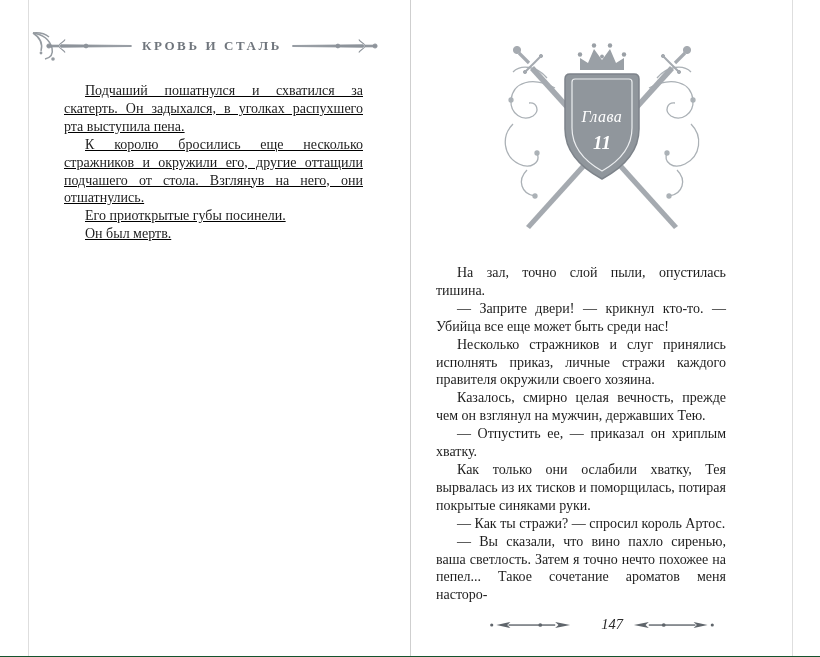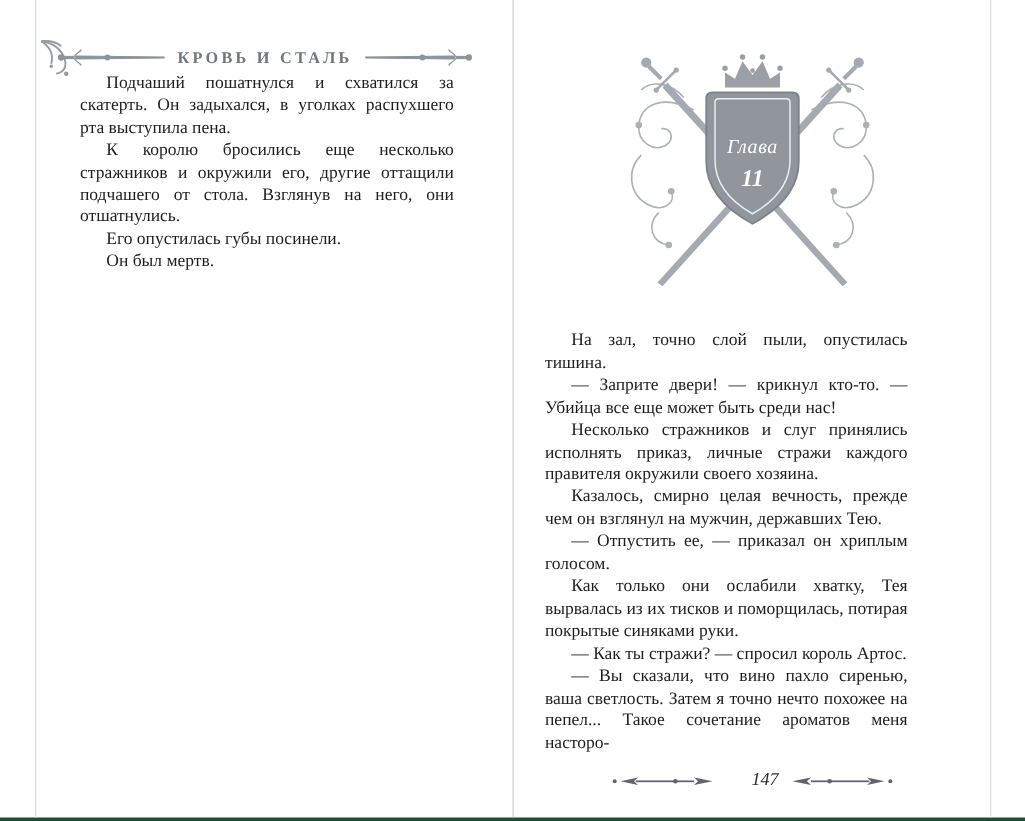--- a/index.html
+++ b/index.html
@@ -2,21 +2,21 @@
 <html><head>
 <meta charset="utf-8">
 <style>
   * { margin:0; padding:0; box-sizing:border-box; }
   html,body { width:820px; height:657px; }
   body {
     background:#ffffff;
     font-family:"Liberation Serif","DejaVu Serif",serif;
     overflow:hidden;
   }
-  .spread { position:relative; width:820px; height:657px; background:#fff; border-bottom:3px solid #14532d; }
+  .spread { position:relative; width:820px; height:657px; background:#fff; border-bottom:1px solid #14532d; }
   .edge { position:absolute; top:0; bottom:0; width:1px; background:#dedede; }
   .edge.left   { left:28px; }
   .edge.center { left:410px; background:#cfcfcf; }
   .edge.right  { left:792px; }
 
   
   .corner-ornament { position:absolute; left:31px; top:30px; }
   .running-header {
     position:absolute; left:44px; top:38px; width:336px;
     display:flex; align-items:center; justify-content:center; gap:9px;
@@ -25,21 +25,21 @@
     font-size:13px; letter-spacing:2.6px; font-weight:600;
     color:#70767d; white-space:nowrap;
   }
 
   
   .text-block p {
     text-align:justify; text-indent:1.5em;
     font-size:14px; line-height:1.28; color:#1d1d1d;
   }
   .text-block { position:absolute; }
-  .left-text  { left:64px;  top:58px;  width:299px; }
+  .left-text  { left:64px;  top:82px;  width:299px;text-decoration:underline; }
   .right-text { left:436px; top:264px; width:290px; }
 
   
   .emblem { position:absolute; left:477px; top:28px; }
   .emblem text {
     font-family:"Liberation Serif","DejaVu Serif",serif;
     font-style:italic; fill:#ffffff; text-anchor:middle;
   }
   .emblem .t-word { font-size:16px; letter-spacing:0.5px; }
   .emblem .t-num  { font-size:19px; font-weight:bold; }
@@ -92,21 +92,21 @@
           <path d="M18,8 C21,13 25,13 26,16" fill="none" stroke-width="1.3"></path>
           <path d="M21,6.4 L108,7.4 L108,8.6 L21,9.6 Q18.5,8 21,6.4 z"></path>
           <circle cx="52" cy="8" r="2.4"></circle>
         </g>
       </svg>
     </div>
 
     <div class="text-block left-text">
       <p>Подчаший пошатнулся и схватился за скатерть. Он задыхался, в уголках распухшего рта выступила пена.</p>
       <p>К королю бросились еще несколько стражников и окружили его, другие оттащили подчашего от стола. Взглянув на него, они отшатнулись.</p>
-      <p>Его опустилась губы посинели.</p>
+      <p>Его приоткрытые губы посинели.</p>
       <p>Он был мертв.</p>
     </div>
   </div>
 
   <div>
 
     <svg class="emblem" width="250" height="212" viewBox="0 0 250 212">
 
       <g fill="none" stroke="#abb1b6" stroke-width="1.3">
         <path d="M78,60 C55,48 36,54 34,72 C33,86 46,94 56,88 C63,83 60,74 52,75"></path>
@@ -161,21 +161,21 @@
         <text class="t-word" x="125" y="94">Глава</text>
         <text class="t-num" x="125" y="121">11</text>
       </g>
     </svg>
 
     <div class="text-block right-text">
       <p>На зал, точно слой пыли, опустилась тишина.</p>
       <p>— Заприте двери! — крикнул кто-то. — Убийца все еще может быть среди нас!</p>
       <p>Несколько стражников и слуг принялись исполнять приказ, личные стражи каждого правителя окружили своего хозяина.</p>
       <p>Казалось, смирно целая вечность, прежде чем он взглянул на мужчин, державших Тею.</p>
-      <p>— Отпустить ее, — приказал он хриплым голосом.</p>
+      <p>— Отпустить ее, — приказал он хриплым хватку.</p>
       <p>Как только они ослабили хватку, Тея вырвалась из их тисков и поморщилась, потирая покрытые синяками руки.</p>
       <p>— Как ты стражи? — спросил король Артос.</p>
       <p>— Вы сказали, что вино пахло сиренью, ваша светлость. Затем я точно нечто похожее на пепел... Такое сочетание ароматов меня насторо-</p>
     </div>
 
     <div class="footer-row">
       <svg width="84" height="10" viewBox="0 0 90 10">
         <g fill="#5f656b">
           <circle cx="4" cy="5" r="1.7"></circle>
           <path d="M9,5 L24,1.8 L20.5,5 L24,8.2 z"></path>

